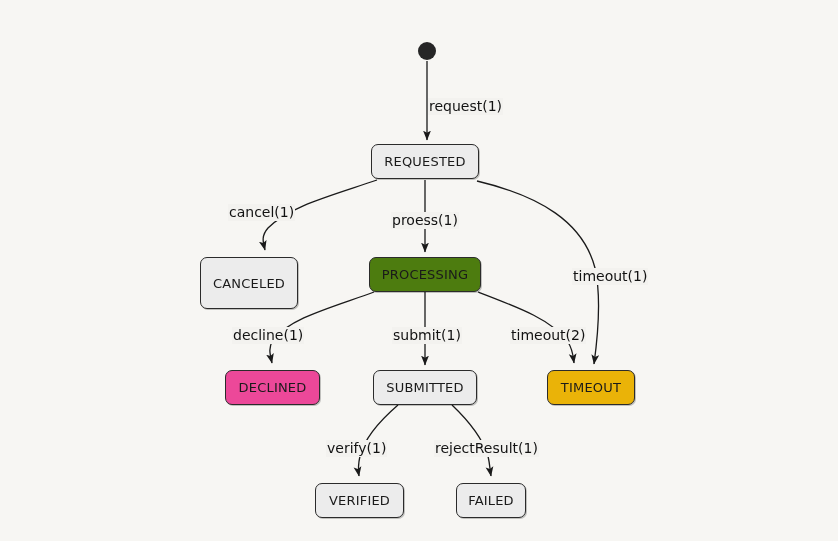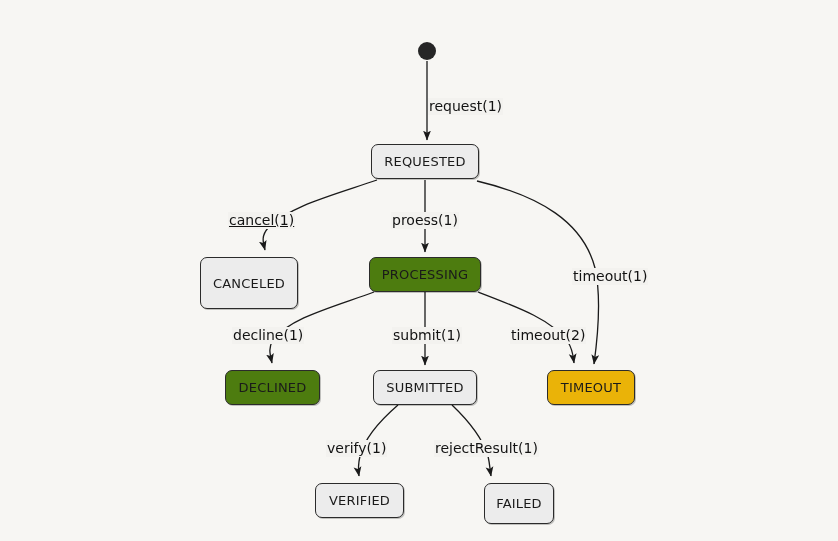--- a/index.html
+++ b/index.html
@@ -79,28 +79,28 @@
       </g>
   </svg>
 
   <div class="start-node" style="left: 418px; top: 42px; width: 18px; height: 18px; background: rgb(38, 38, 38);"></div>
 
   <div id="node-layer">
       <div class="state-node" style="left: 371px; top: 144px; width: 108px; height: 35px; background: rgb(236, 236, 236); border-color: rgb(43, 43, 43);">REQUESTED</div>
       <div class="state-node" style="left: 200px; top: 257px; width: 98px; height: 52px; background: rgb(236, 236, 236); border-color: rgb(43, 43, 43);">CANCELED</div>
       <div class="state-node" style="left: 369px; top: 257px; width: 112px; height: 35px; background: #4d7c0f; border-color: rgb(43, 43, 43);">PROCESSING</div>
       <div class="state-node" style="left: 547px; top: 370px; width: 88px; height: 35px; background: #eab308; border-color: rgb(43, 43, 43);">TIMEOUT</div>
-      <div class="state-node" style="left: 225px; top: 370px; width: 95px; height: 35px; background: #4d7c0f; border-color: rgb(43, 43, 43);">DECLINED</div>
+      <div class="state-node" style="left: 225px; top: 370px; width: 95px; height: 35px; background: #ec4899; border-color: rgb(43, 43, 43);">DECLINED</div>
       <div class="state-node" style="left: 373px; top: 370px; width: 104px; height: 35px; background: rgb(236, 236, 236); border-color: rgb(43, 43, 43);">SUBMITTED</div>
       <div class="state-node" style="left: 315px; top: 483px; width: 89px; height: 35px; background: rgb(236, 236, 236); border-color: rgb(43, 43, 43);">VERIFIED</div>
-      <div class="state-node" style="left: 456px; top: 483px; width: 70px; height: 41px; background: rgb(236, 236, 236); border-color: rgb(43, 43, 43); margin-left: 28px;">FAILED</div>
+      <div class="state-node" style="left: 456px; top: 483px; width: 70px; height: 35px; background: rgb(236, 236, 236); border-color: rgb(43, 43, 43);">FAILED</div>
     </div>
   <div id="label-layer">
       <div class="edge-label" style="left: 387px; top: 98px; margin-left: 41px;">request(1)</div>
-      <div class="edge-label" style="left: 228px; top: 212px; text-decoration: underline;">cancel(1)</div>
+      <div class="edge-label" style="left: 228px; top: 204px;">cancel(1)</div>
       <div class="edge-label" style="left: 391px; top: 212px;">proess(1)</div>
       <div class="edge-label" style="left: 572px; top: 268px;">timeout(1)</div>
       <div class="edge-label" style="left: 232px; top: 327px;">decline(1)</div>
       <div class="edge-label" style="left: 392px; top: 327px;">submit(1)</div>
       <div class="edge-label" style="left: 510px; top: 327px;">timeout(2)</div>
       <div class="edge-label" style="left: 326px; top: 440px;">verify(1)</div>
       <div class="edge-label" style="left: 434px; top: 440px;">rejectResult(1)</div>
     </div>
 
 </div>

